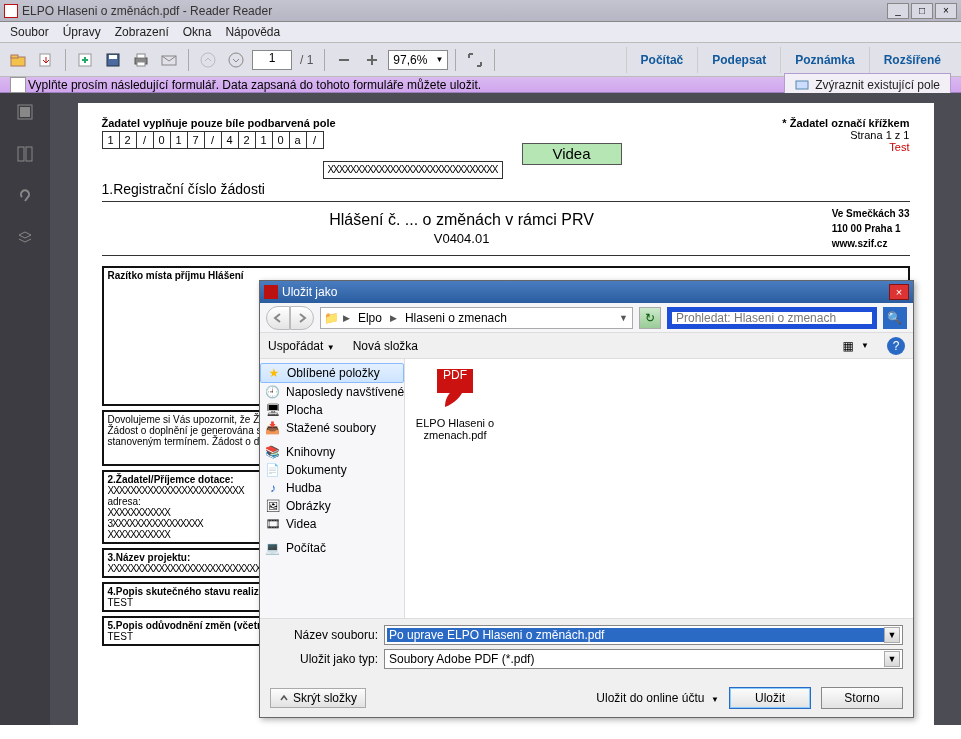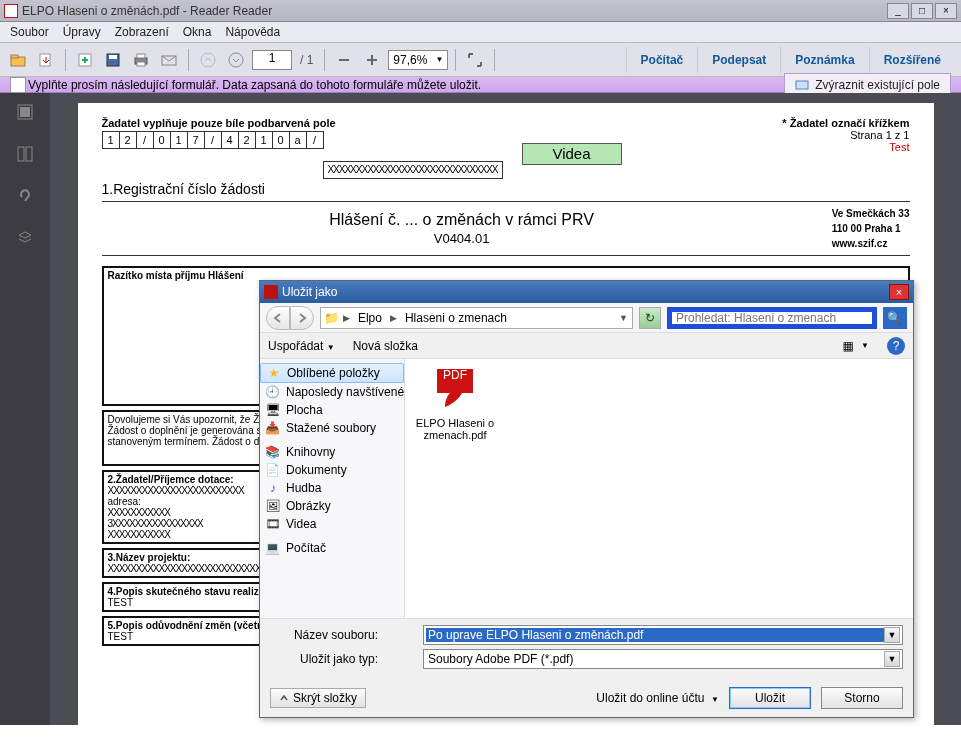--- a/index.html
+++ b/index.html
@@ -89,21 +89,21 @@
 .sgrow.sel { background: linear-gradient(#e4f0ff,#cde4ff); border: 1px solid #8bf; border-radius: 2px; }
 .ic14 { width: 14px; height: 14px; display: inline-flex; align-items: center; justify-content: center; font-size: 12px; }
 
 .filepane { flex: 1; padding: 10px; display: flex; align-items: flex-start; }
 .fileitem { width: 80px; text-align: center; font-size: 11px; }
 .filethumb { width: 44px; height: 44px; margin: 0 auto 4px; position: relative; }
 .pdfbadge { position: absolute; top: 0; left: 4px; width: 36px; height: 24px; background: #c11; color: #fff; font-size: 12px; line-height: 12px; text-align: center; }
 .readerswirl { position: absolute; top: 14px; left: 8px; width: 28px; height: 28px; }
 
 .dlgform { padding: 6px 10px; background: #f0f0f0; border-top: 1px solid #ddd; }
-.formrow { display: flex; align-items: center; margin-bottom: 4px; gap: 39px; }
+.formrow { display: flex; align-items: center; margin-bottom: 4px; }
 .formrow label { width: 108px; text-align: right; margin-right: 6px; font-size: 12px; }
 .combobox { flex: 1; height: 20px; border: 1px solid #888; background: #fff; display: flex; align-items: center; padding: 0 2px; }
 .combobox .val { flex: 1; padding: 0 2px; }
 .combobox .sel { background: #2a6ac4; color: #fff; }
 .combobox .dd { width: 16px; height: 16px; background: linear-gradient(#f6f6f6,#d8d8d8); border: 1px solid #aaa; text-align: center; font-size: 9px; line-height: 14px; }
 
 .dlgbot { display: flex; align-items: center; padding: 8px 10px; gap: 10px; background: #f0f0f0; }
 .dlgbot .spacer { flex: 1; }
 .btn { min-width: 82px; height: 22px; border: 1px solid #888; background: linear-gradient(#fdfdfd,#e2e2e2); text-align: center; line-height: 20px; font-size: 12px; padding: 0 10px; }
 .btn.default { border: 1px solid #2a6ac4; box-shadow: 0 0 0 1px #8cf inset; }

